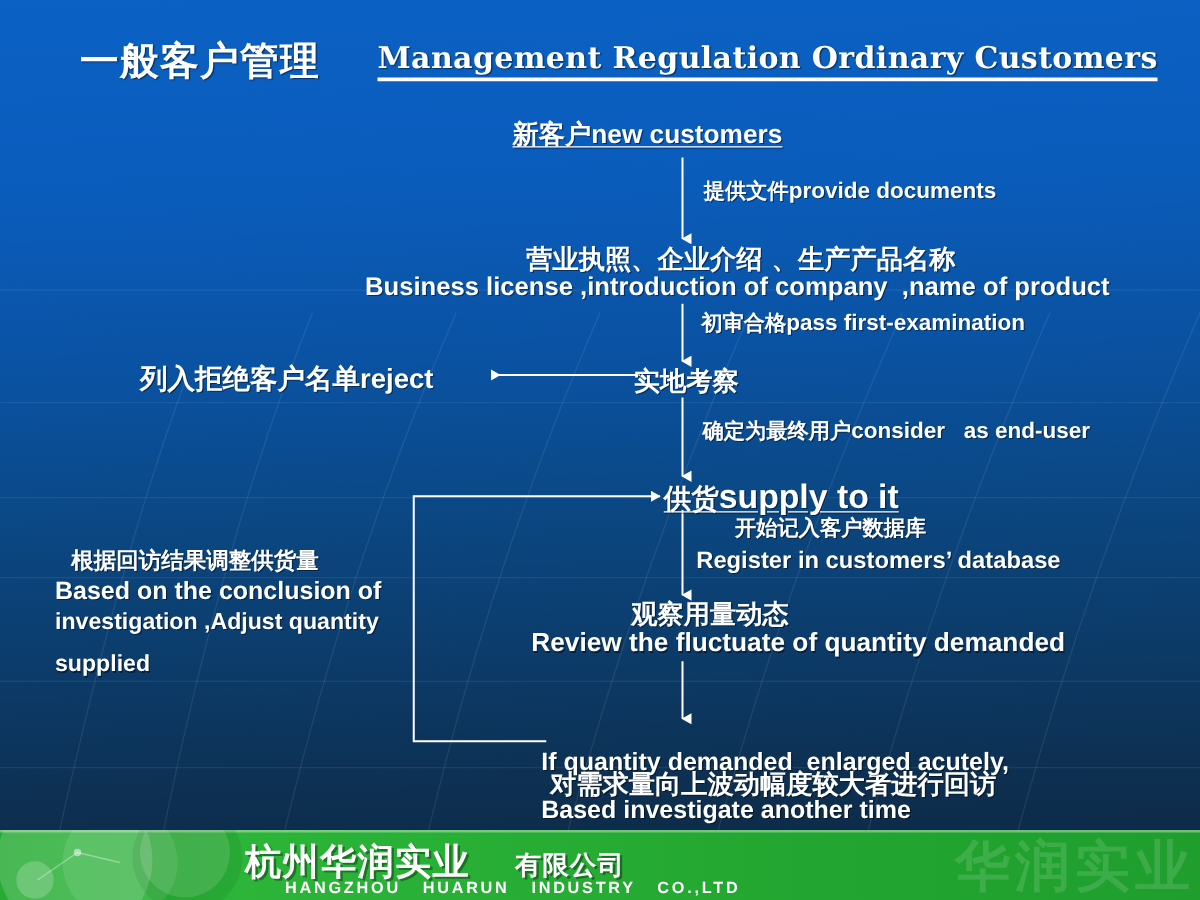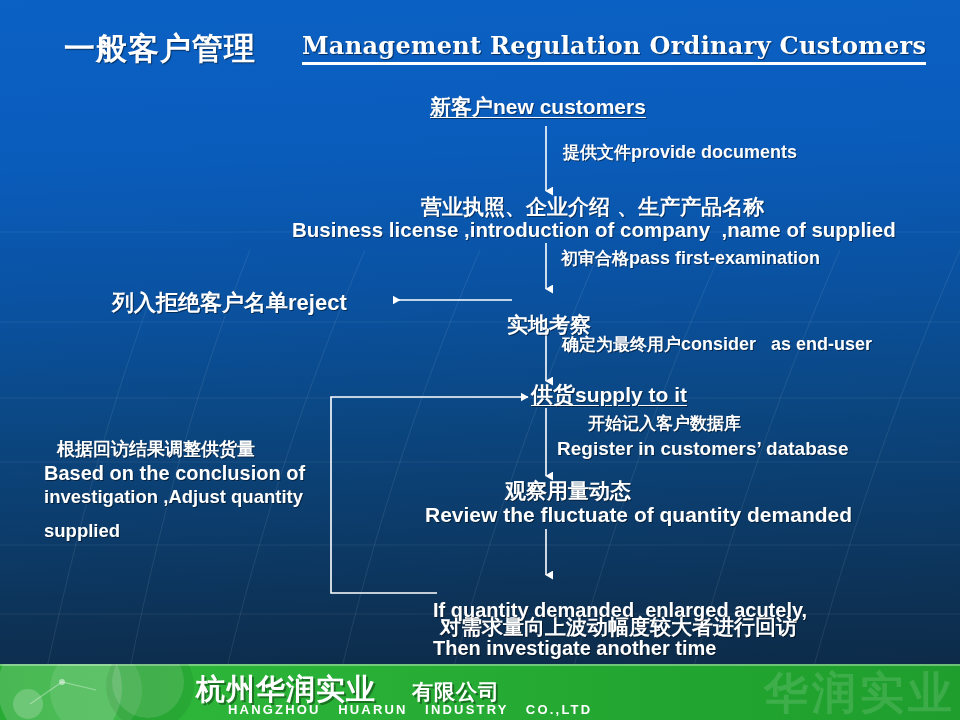--- a/index.html
+++ b/index.html
@@ -198,51 +198,51 @@
 
     <line x1="546" y1="318" x2="546" y2="381" stroke="#ffffff" stroke-width="1.6" marker-end="url(#arrow-down)"></line>
 
     <line x1="546" y1="408" x2="546" y2="476" stroke="#ffffff" stroke-width="1.6" marker-end="url(#arrow-down)"></line>
 
     <line x1="546" y1="529" x2="546" y2="575" stroke="#ffffff" stroke-width="1.6" marker-end="url(#arrow-down)"></line>
 
     <path d="M 437 593 L 331 593 L 331 397 L 528 397" fill="none" stroke="#ffffff" stroke-width="1.6" marker-end="url(#arrow-right)"></path>
   </svg>
 
-  <div class="txt u" style="left:430px; top:96px;"><span class="node-cn">新客户</span><span class="node-en">new customers</span></div>
+  <div class="txt u" style="left:410px; top:96px;"><span class="node-cn">新客户</span><span class="node-en">new customers</span></div>
 
   <div class="txt node-cn" style="left:421px; top:196px;">营业执照、企业介绍 、生产产品名称</div>
 
   <div class="txt" style="left:563px; top:143px;"><span class="edge-cn">提供文件</span><span class="edge-en">provide documents</span></div>
-  <div class="txt node-en" style="left:292px; top:219px; font-size:20.5px;">Business license ,introduction of company  ,name of supplied</div>
+  <div class="txt node-en" style="left:292px; top:219px; font-size:20.5px;">Business license ,introduction of company  ,name of product</div>
 
   <div class="txt" style="left:561px; top:249px;"><span class="edge-cn">初审合格</span><span class="edge-en">pass first-examination</span></div>
 
   <div class="txt" style="left:112px; top:291px;text-align:right;"><span class="node-cn" style="font-size:22px;">列入拒绝客户名单</span><span class="node-en" style="font-size:22px;">reject</span></div>
 
-  <div class="txt node-cn" style="left:507px; top:294px;margin-top:20px;">实地考察</div>
+  <div class="txt node-cn" style="left:507px; top:294px;">实地考察</div>
 
   <div class="txt" style="left:562px; top:335px;"><span class="edge-cn">确定为最终用户</span><span class="edge-en">consider   as end-user</span></div>
 
-  <div class="txt u" style="left:531px; top:383px;"><span class="node-cn" style="font-size:22px;">供货</span><span class="node-en" style="font-size:21px;">supply to it</span></div>
+  <div class="txt u" style="left:531px; top:383px;"><span class="node-cn" style="font-size:22px;">供货</span><span class="node-en" style="font-size:27px;">supply to it</span></div>
 
   <div class="txt edge-cn" style="left:588px; top:415px;">开始记入客户数据库</div>
   <div class="txt edge-en" style="left:557px; top:439px; font-size:19px;">Register in customers’ database</div>
 
   <div class="txt edge-cn" style="left:57px; top:440px; font-size:18px;">根据回访结果调整供货量</div>
   <div class="txt edge-en" style="left:44px; top:463px; font-size:20px;">Based on the conclusion of</div>
   <div class="txt edge-en" style="left:44px; top:487px; font-size:18.5px;">investigation ,Adjust quantity</div>
   <div class="txt edge-en" style="left:44px; top:521px; font-size:18.5px;">supplied</div>
 
   <div class="txt node-cn" style="left:505px; top:480px;">观察用量动态</div>
   <div class="txt node-en" style="left:425px; top:504px; font-size:21px;">Review the fluctuate of quantity demanded</div>
 
   <div class="txt node-cn" style="left:440px; top:578px;margin-top:38px;">对需求量向上波动幅度较大者进行回访</div>
   <div class="txt node-en" style="left:433px; top:600px; font-size:20px;">If quantity demanded  enlarged acutely,</div>
-  <div class="txt node-en" style="left:433px; top:638px; font-size:20px;">Then investigate another time</div>
+  <div class="txt node-en" style="left:433px; top:638px; font-size:20px;">Based investigate another time</div>
 
   <div id="footer">
     <div id="footer-topline"></div>
     <svg id="footer-deco" width="300" height="56" viewBox="0 0 300 56">
       <circle cx="60" cy="24" r="62" fill="rgba(255,255,255,0.16)"></circle>
       <circle cx="96" cy="26" r="46" fill="rgba(255,255,255,0.10)"></circle>
       <circle cx="150" cy="22" r="44" fill="rgba(0,0,0,0.07)"></circle>
       <circle cx="148" cy="18" r="36" fill="rgba(255,255,255,0.12)"></circle>
       <circle cx="28" cy="40" r="15" fill="rgba(255,255,255,0.20)"></circle>
       <path d="M 30 40 L 62 18 L 96 26" stroke="rgba(255,255,255,0.35)" stroke-width="1.2" fill="none"></path>

